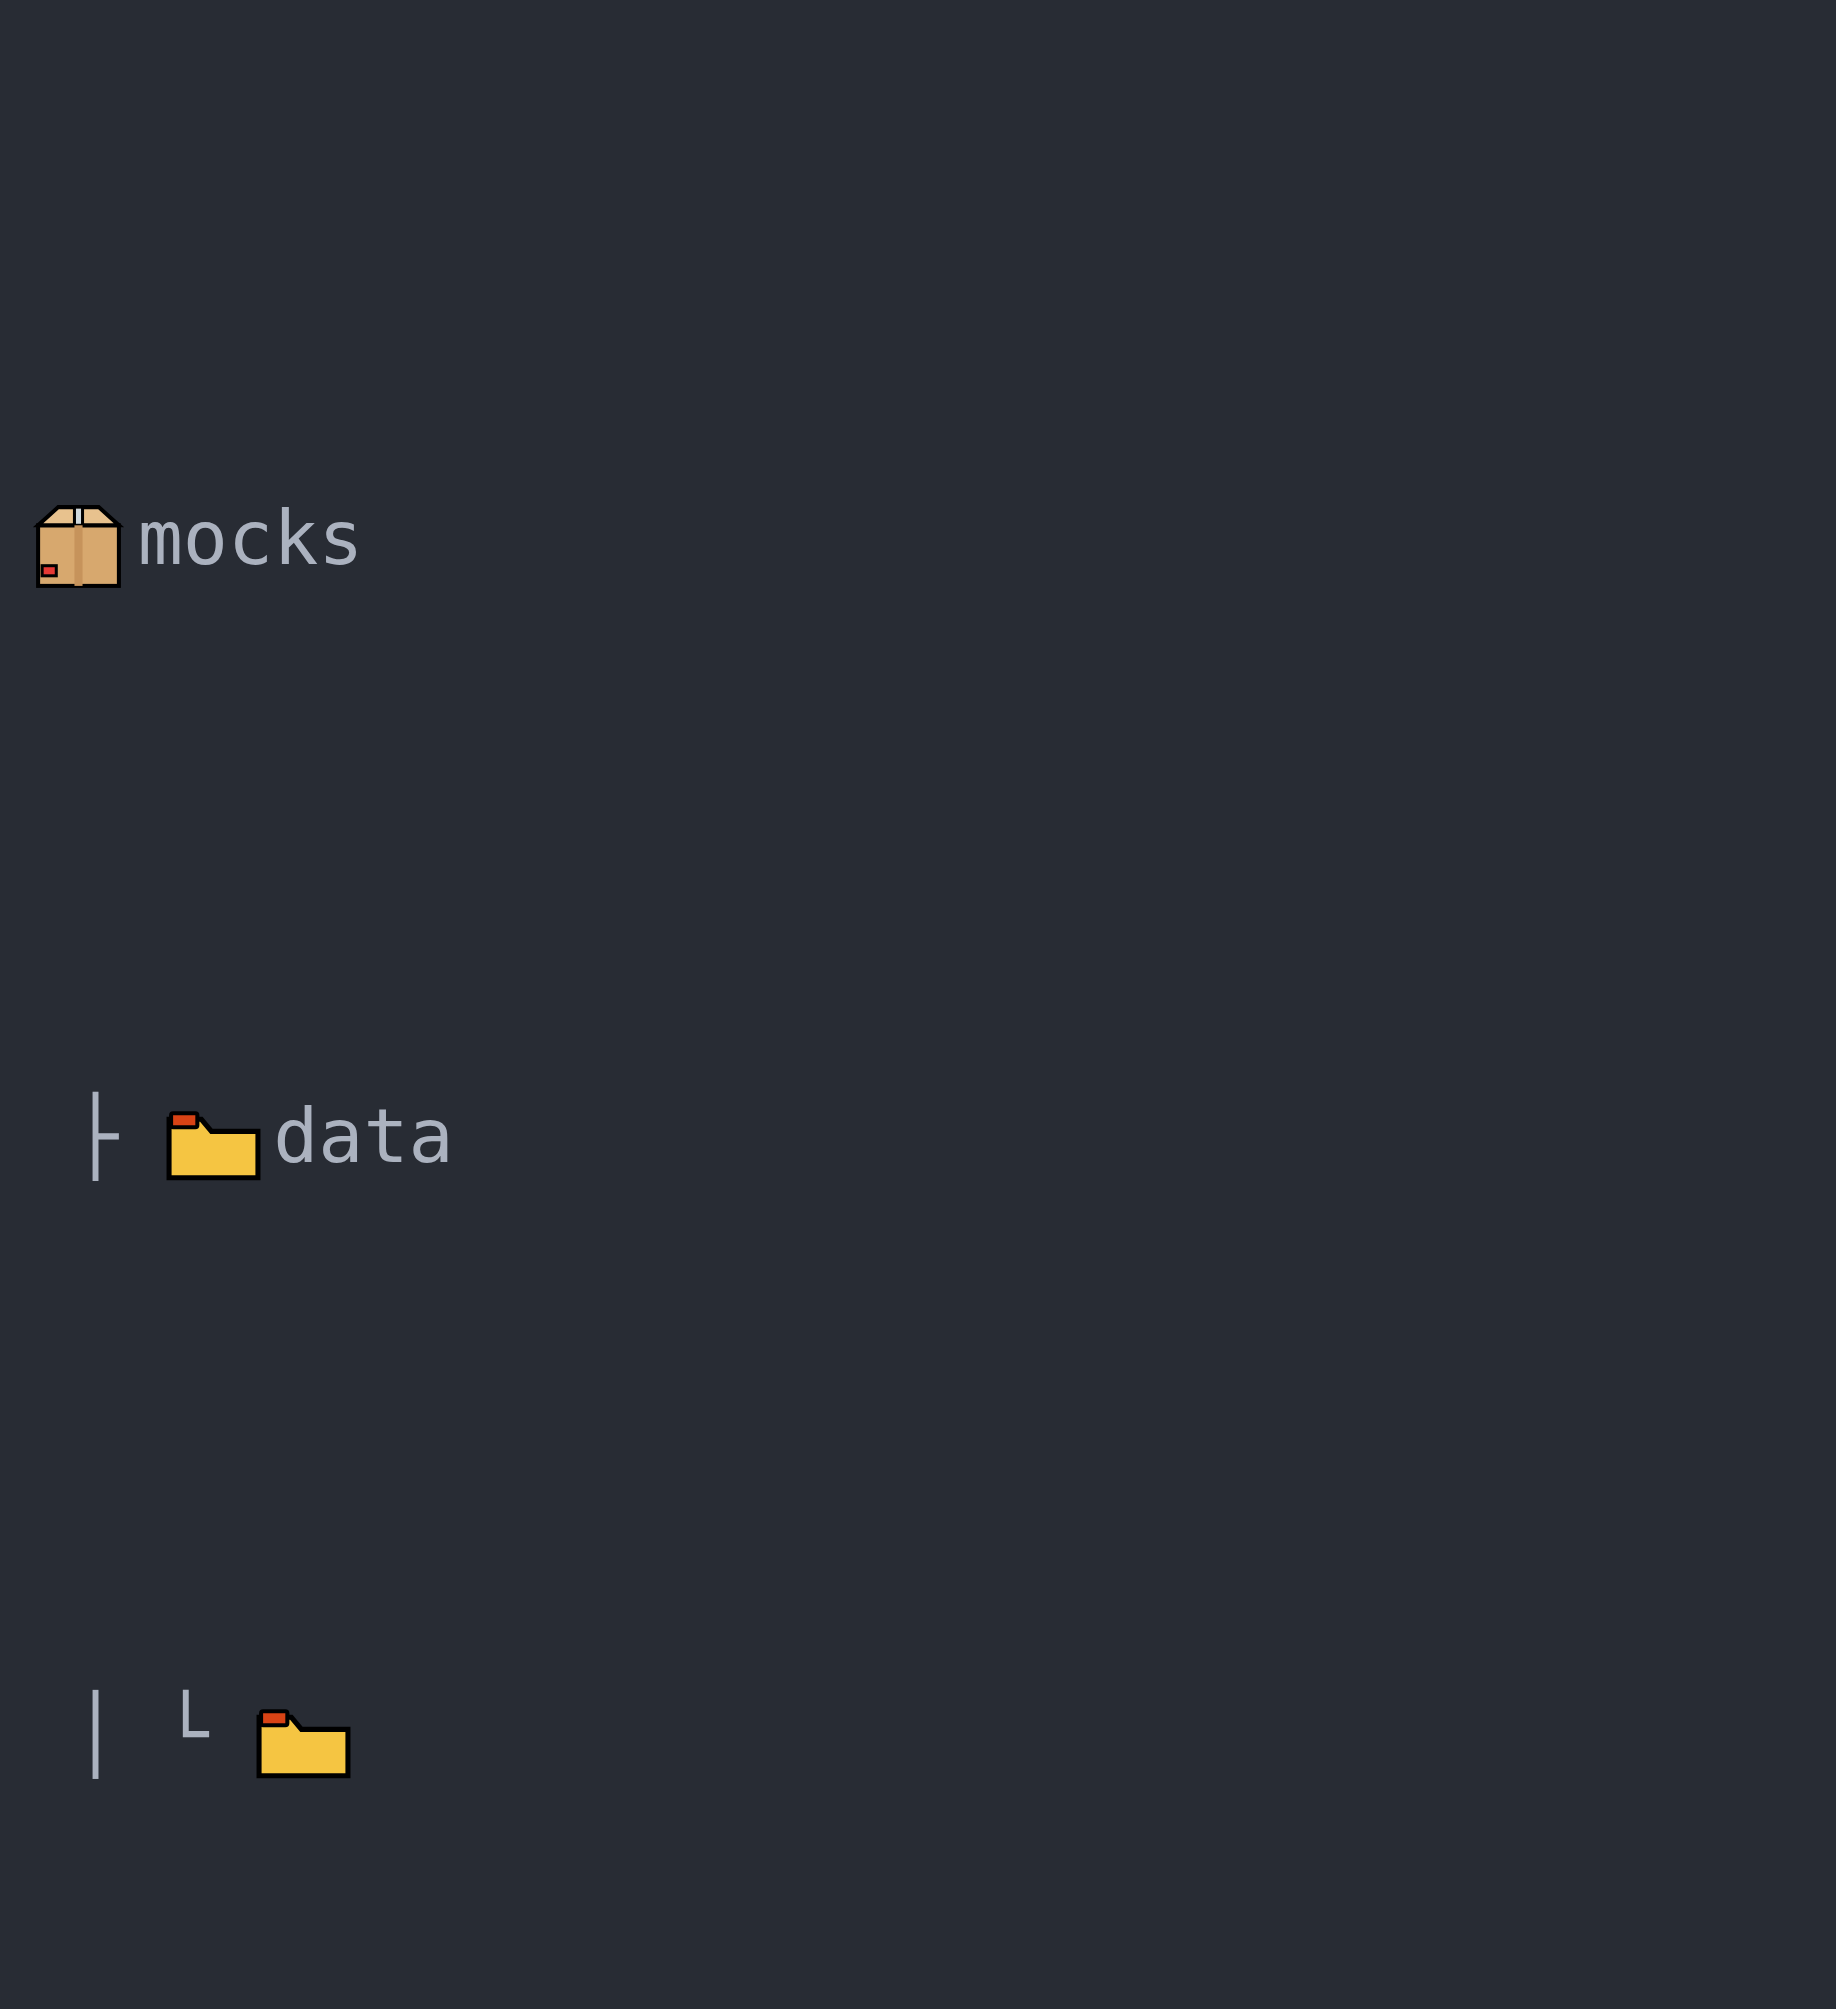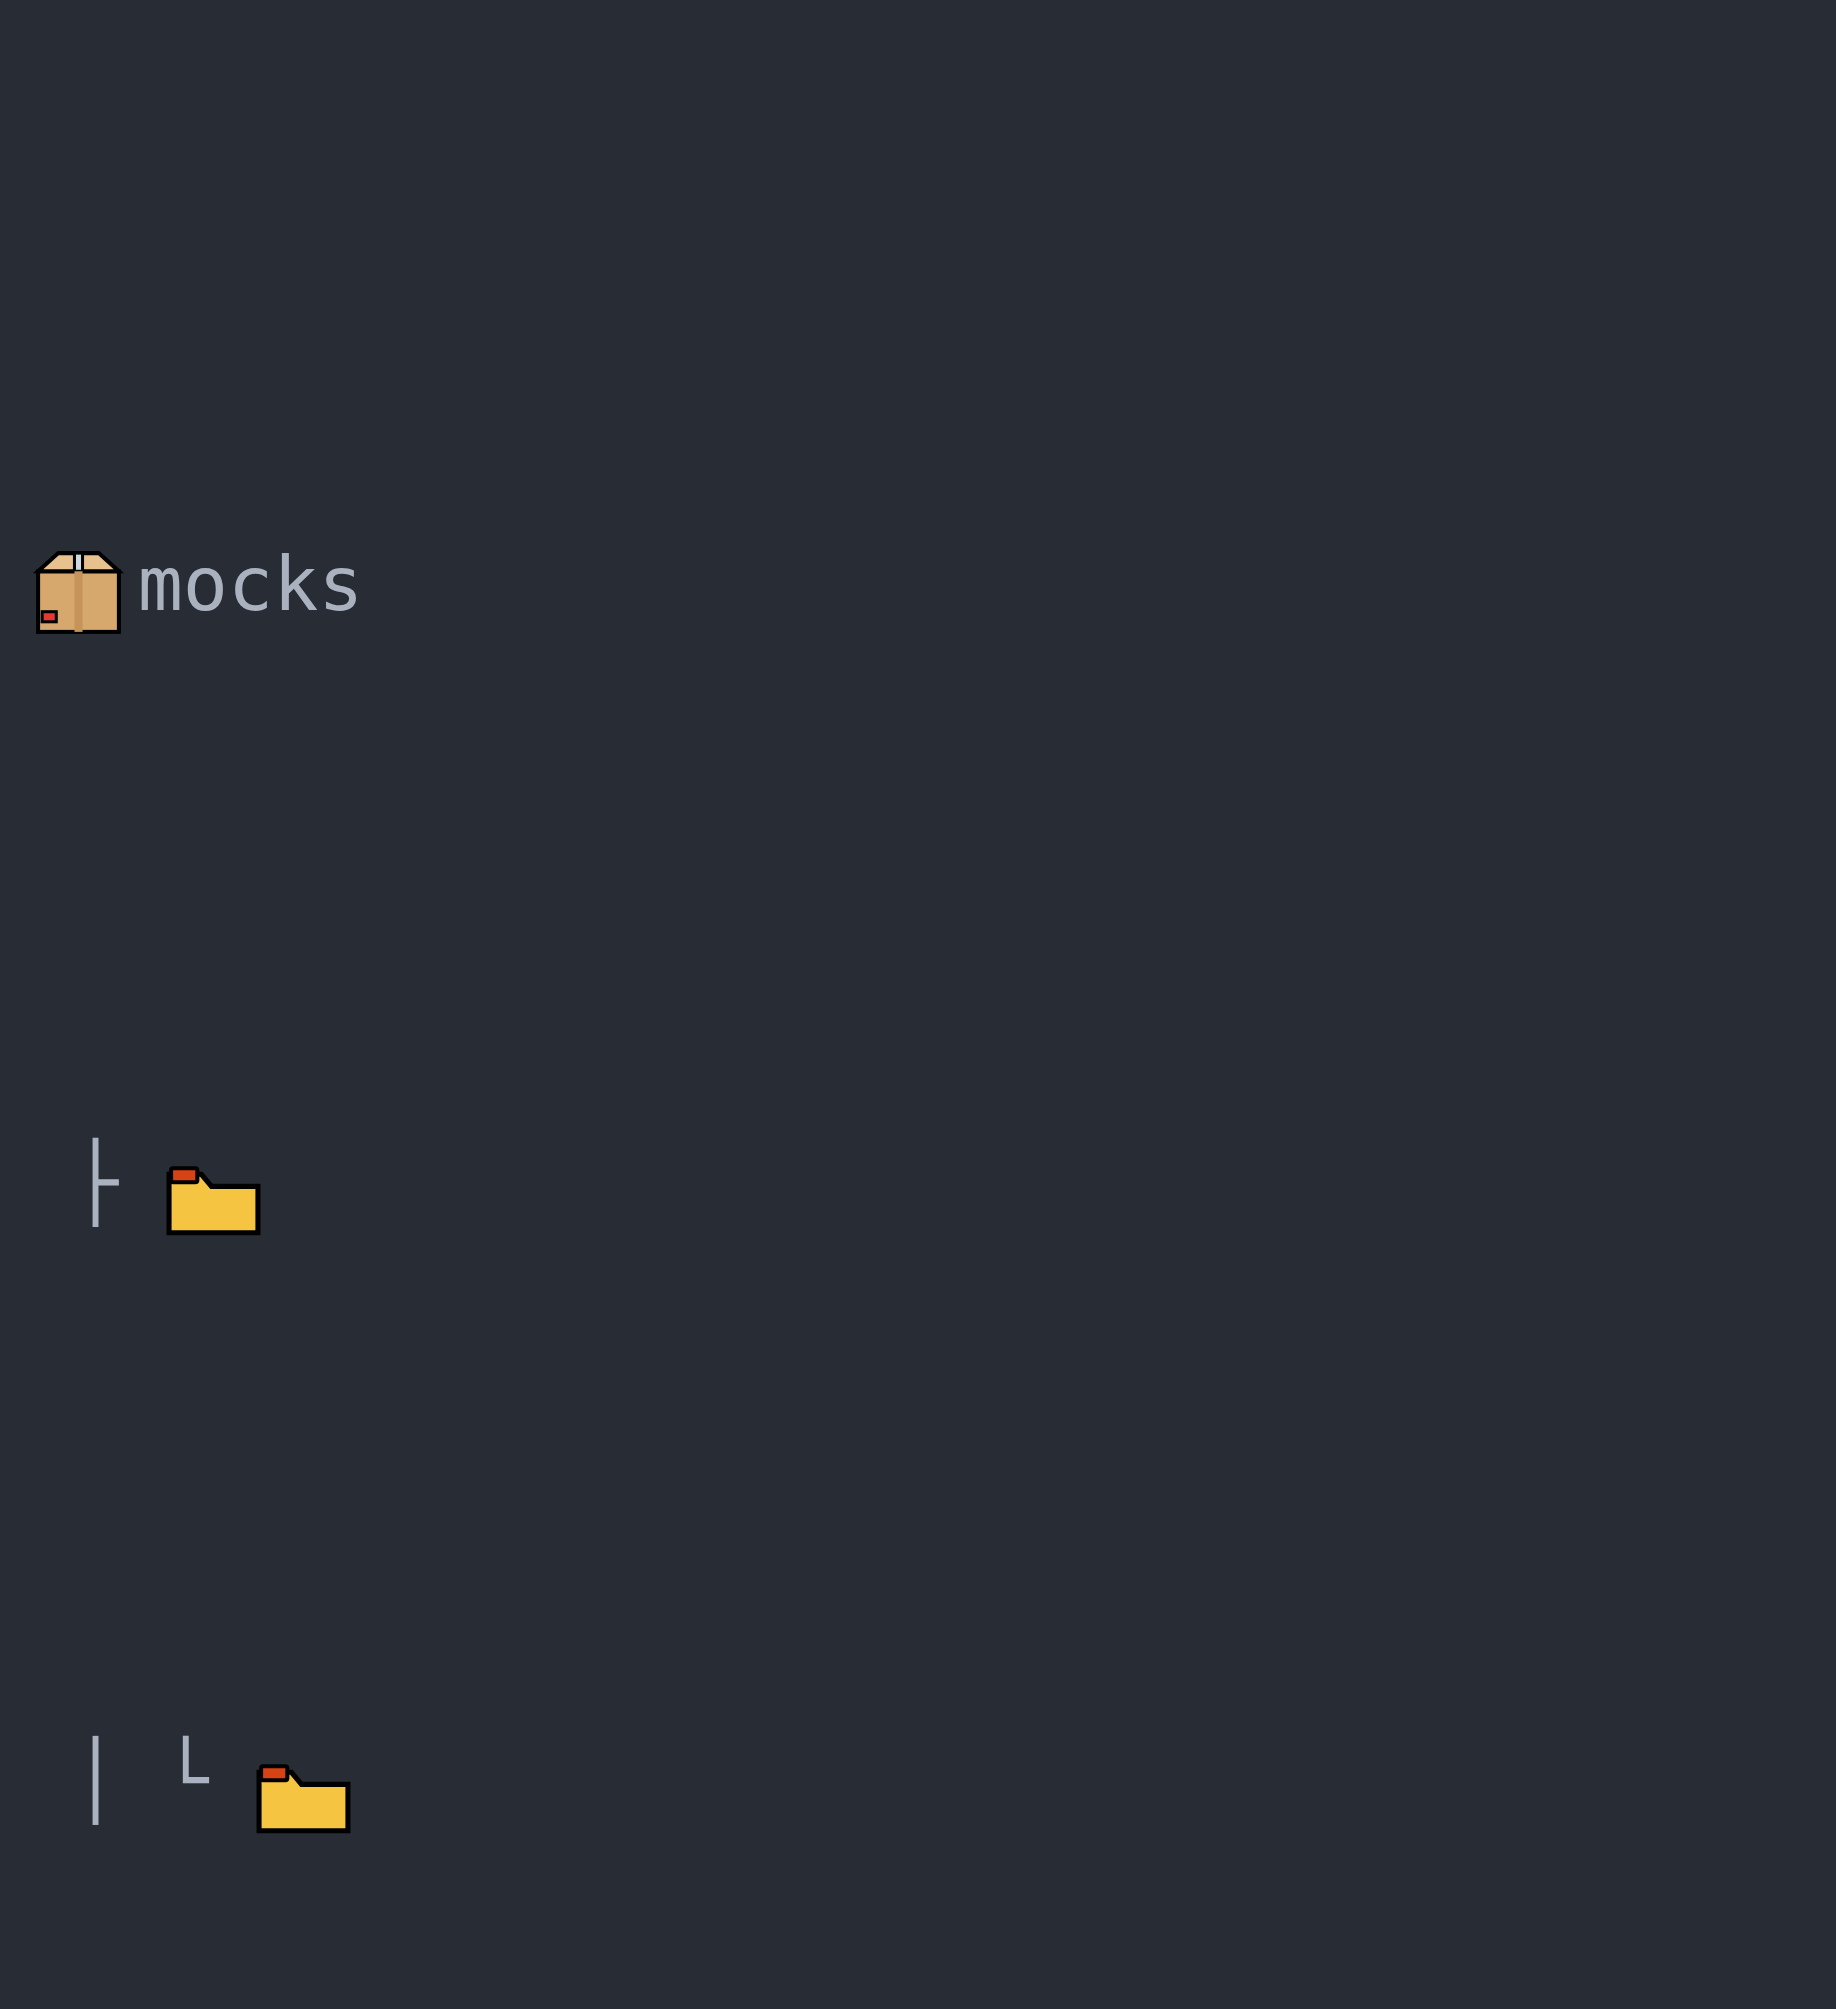--- a/index.html
+++ b/index.html
@@ -10,21 +10,21 @@
     font-family: "Menlo", "Consolas", "DejaVu Sans Mono", "Liberation Mono", monospace;
     font-size: 75px;
     line-height: 1.35;
   }
   .tree {
     padding: 37px 27.5px 55px 27.5px;
     white-space: pre;
   }
   .row {
     display: flex;
-    align-items: flex-end;
+    align-items: center;
     height: 193px;
   }
   .prefix {
     display: inline-block;
   }
   .icon {
     display: inline-flex;
     align-items: center;
     justify-content: center;
     margin-right: 9.2px;
@@ -70,20 +70,21 @@
 
   
   <div class="row">
     <span class="prefix"> ├ </span>
     <span class="icon">
       <svg class="folder-svg" viewBox="0 0 100 80">
         <polygon points="6,16 38,16 48,28 94,28 94,74 6,74" fill="#f5c542" stroke="#000" stroke-width="5"></polygon>
         <rect x="8" y="10" width="26" height="14" rx="2" fill="#d84315" stroke="#000" stroke-width="4"></rect>
       </svg>
     </span>
+    <span class="label">data</span>
   </div>
 
   
   <div class="row">
     <span class="prefix"> │ └ </span>
     <span class="icon">
       <svg class="folder-svg" viewBox="0 0 100 80">
         <polygon points="6,16 38,16 48,28 94,28 94,74 6,74" fill="#f5c542" stroke="#000" stroke-width="5"></polygon>
         <rect x="8" y="10" width="26" height="14" rx="2" fill="#d84315" stroke="#000" stroke-width="4"></rect>
       </svg>

